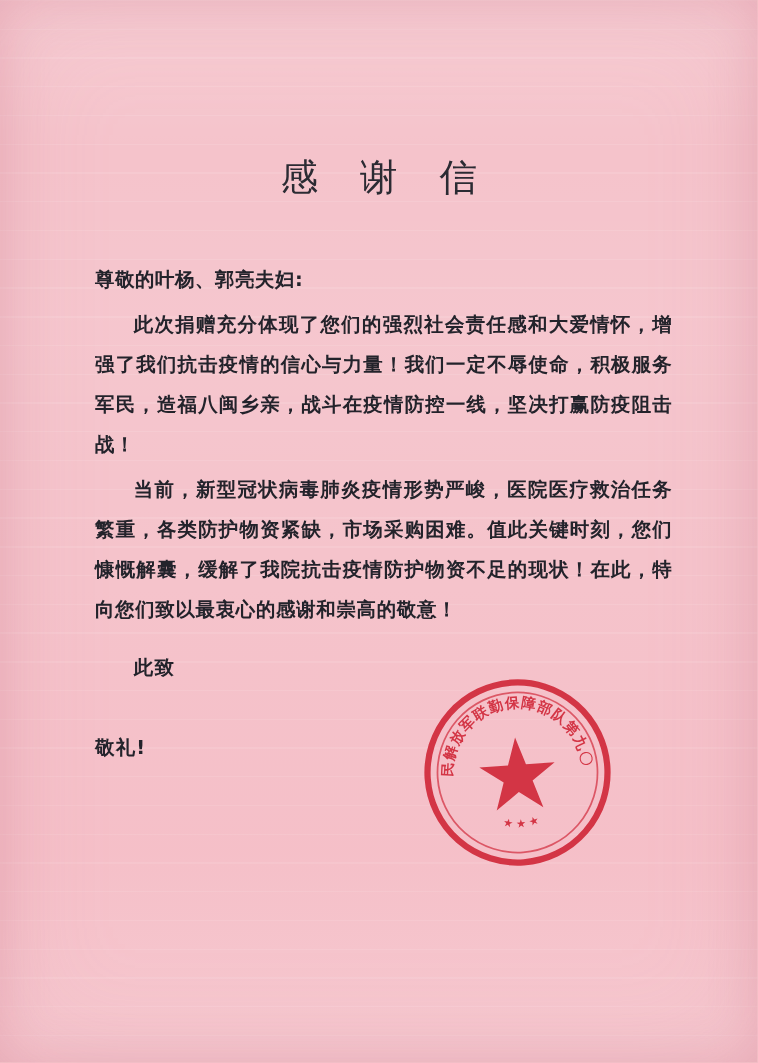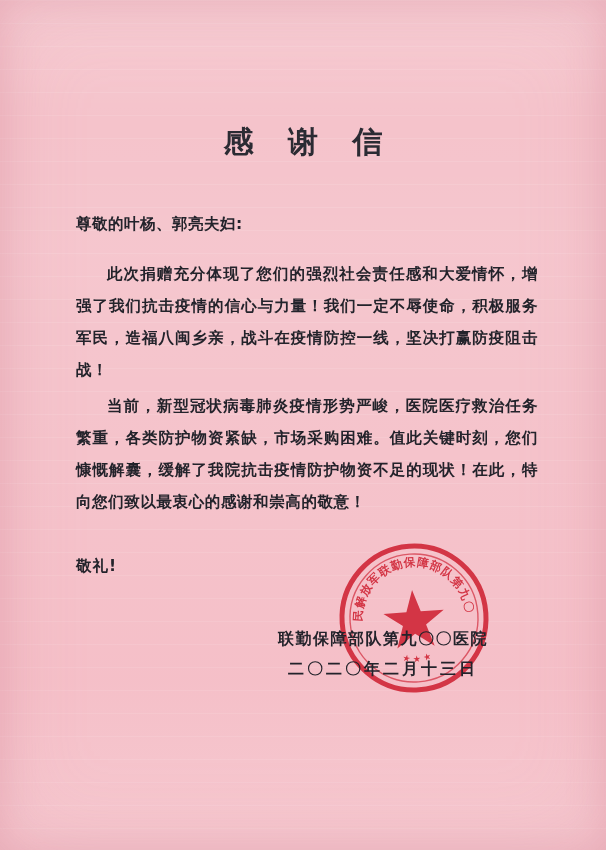--- a/index.html
+++ b/index.html
@@ -55,41 +55,41 @@
     background: transparent;
   }
 
   .letter-title {
     position: absolute;
     left: 0;
     top: 104px;
     width: 558px;
     text-align: center;
     font-size: 30px;
-    font-weight: bold;
+    font-weight: normal;
     letter-spacing: 12px;
     color: #2b2b33;
     text-indent: 12px;
     font-family: "DejaVu Serif", "Liberation Serif", serif;
   }
 
   .body-block {
     position: absolute;
     left: 52px;
     top: 190px;
     width: 462px;
     color: #23232b;
     font-size: 15.5px;
     line-height: 32px;
     font-family: "DejaVu Sans", "Liberation Sans", sans-serif;
     font-weight: 600;
   }
 
   .salutation {
-    margin: 0 0 18px 0;
+    margin: 0 0 4px 0;
     letter-spacing: 0.5px;
   }
 
   .para {
     margin: 0;
     text-indent: 2em;
     letter-spacing: 0.6px;
     text-align: justify;
   }
 
@@ -161,39 +161,36 @@
 
     <div class="letter-title">感 谢 信</div>
 
     <div class="body-block">
       <p class="salutation">尊敬的叶杨、郭亮夫妇:</p>
 
       <p class="para">此次捐赠充分体现了您们的强烈社会责任感和大爱情怀，增强了我们抗击疫情的信心与力量！我们一定不辱使命，积极服务军民，造福八闽乡亲，战斗在疫情防控一线，坚决打赢防疫阻击战！</p>
 
       <p class="para">当前，新型冠状病毒肺炎疫情形势严峻，医院医疗救治任务繁重，各类防护物资紧缺，市场采购困难。值此关键时刻，您们慷慨解囊，缓解了我院抗击疫情防护物资不足的现状！在此，特向您们致以最衷心的感谢和崇高的敬意！</p>
 
+      <p class="closing-1">此致</p>
 
       <p class="closing-2">敬礼!</p>
     </div>
 
     <div class="seal">
       <svg viewBox="0 0 160 160" aria-hidden="true">
         <circle cx="80" cy="80" r="72" fill="none" stroke="#cf2233" stroke-width="5"></circle>
         <circle cx="80" cy="80" r="64" fill="none" stroke="#cf2233" stroke-width="1.4" opacity="0.75"></circle>
         <path id="sealArc" d="M 80,80 m -52,0 a 52,52 0 1,1 104,0" fill="none" stroke="none"></path>
         <text class="seal-text">
           <textPath href="#sealArc" startOffset="50%" text-anchor="middle">中国人民解放军联勤保障部队第九〇〇医院</textPath>
         </text>
         <polygon fill="#cf2233" points="80,52 87.2,73.8 110.2,73.8 91.6,87.3 98.7,109.2 80,95.7 61.3,109.2 68.4,87.3 49.8,73.8 72.8,73.8"></polygon>
         <path id="sealArcBottom" d="M 80,80 m -44,0 a 44,44 0 1,0 88,0" fill="none" stroke="none"></path>
         <text class="seal-sub">
           <textPath href="#sealArcBottom" startOffset="50%" text-anchor="middle">★ ★ ★</textPath>
         </text>
       </svg>
     </div>
 
-    <div class="signature">
-      <div class="org">联勤保障部队第九〇〇医院</div>
-      <div class="date">二〇二〇年二月十三日</div>
-    </div>
 
   </div>
 </div>
 
 </body></html>

